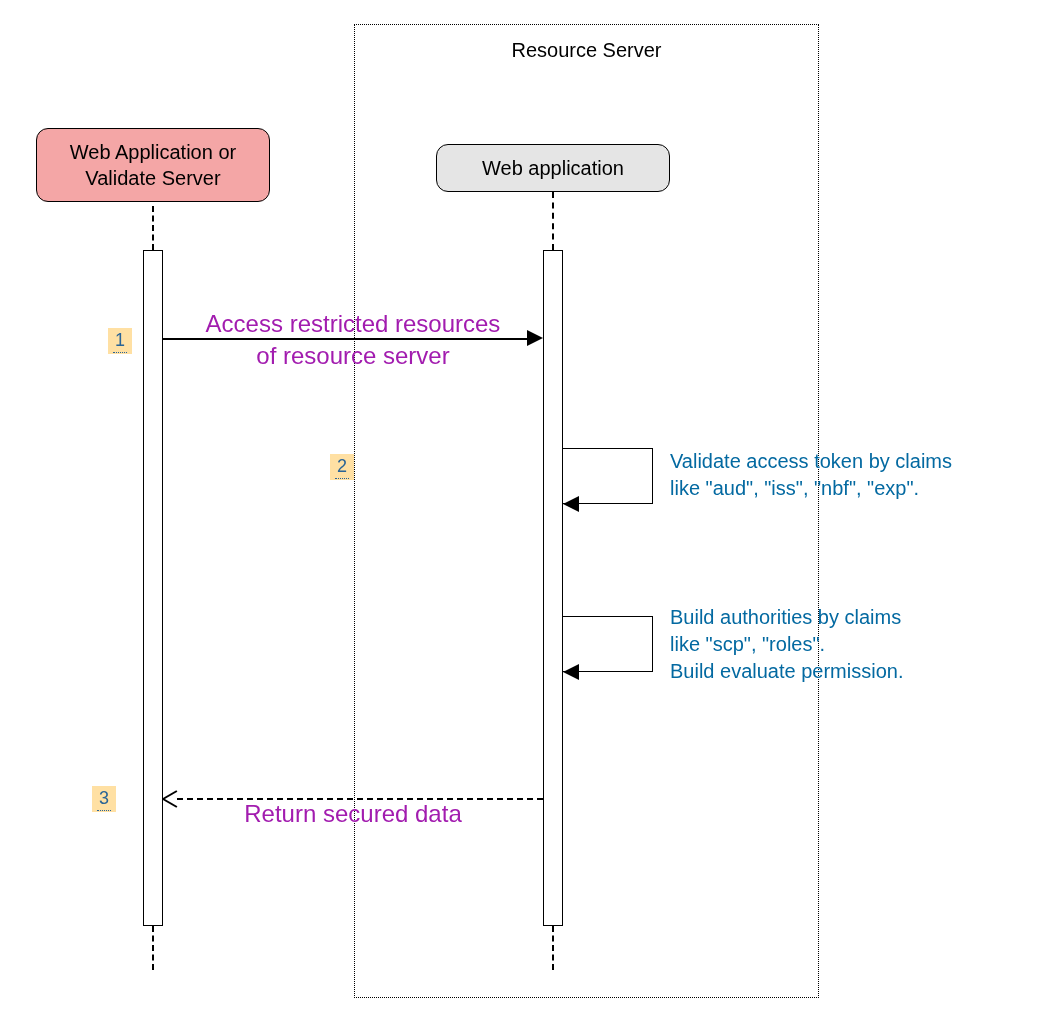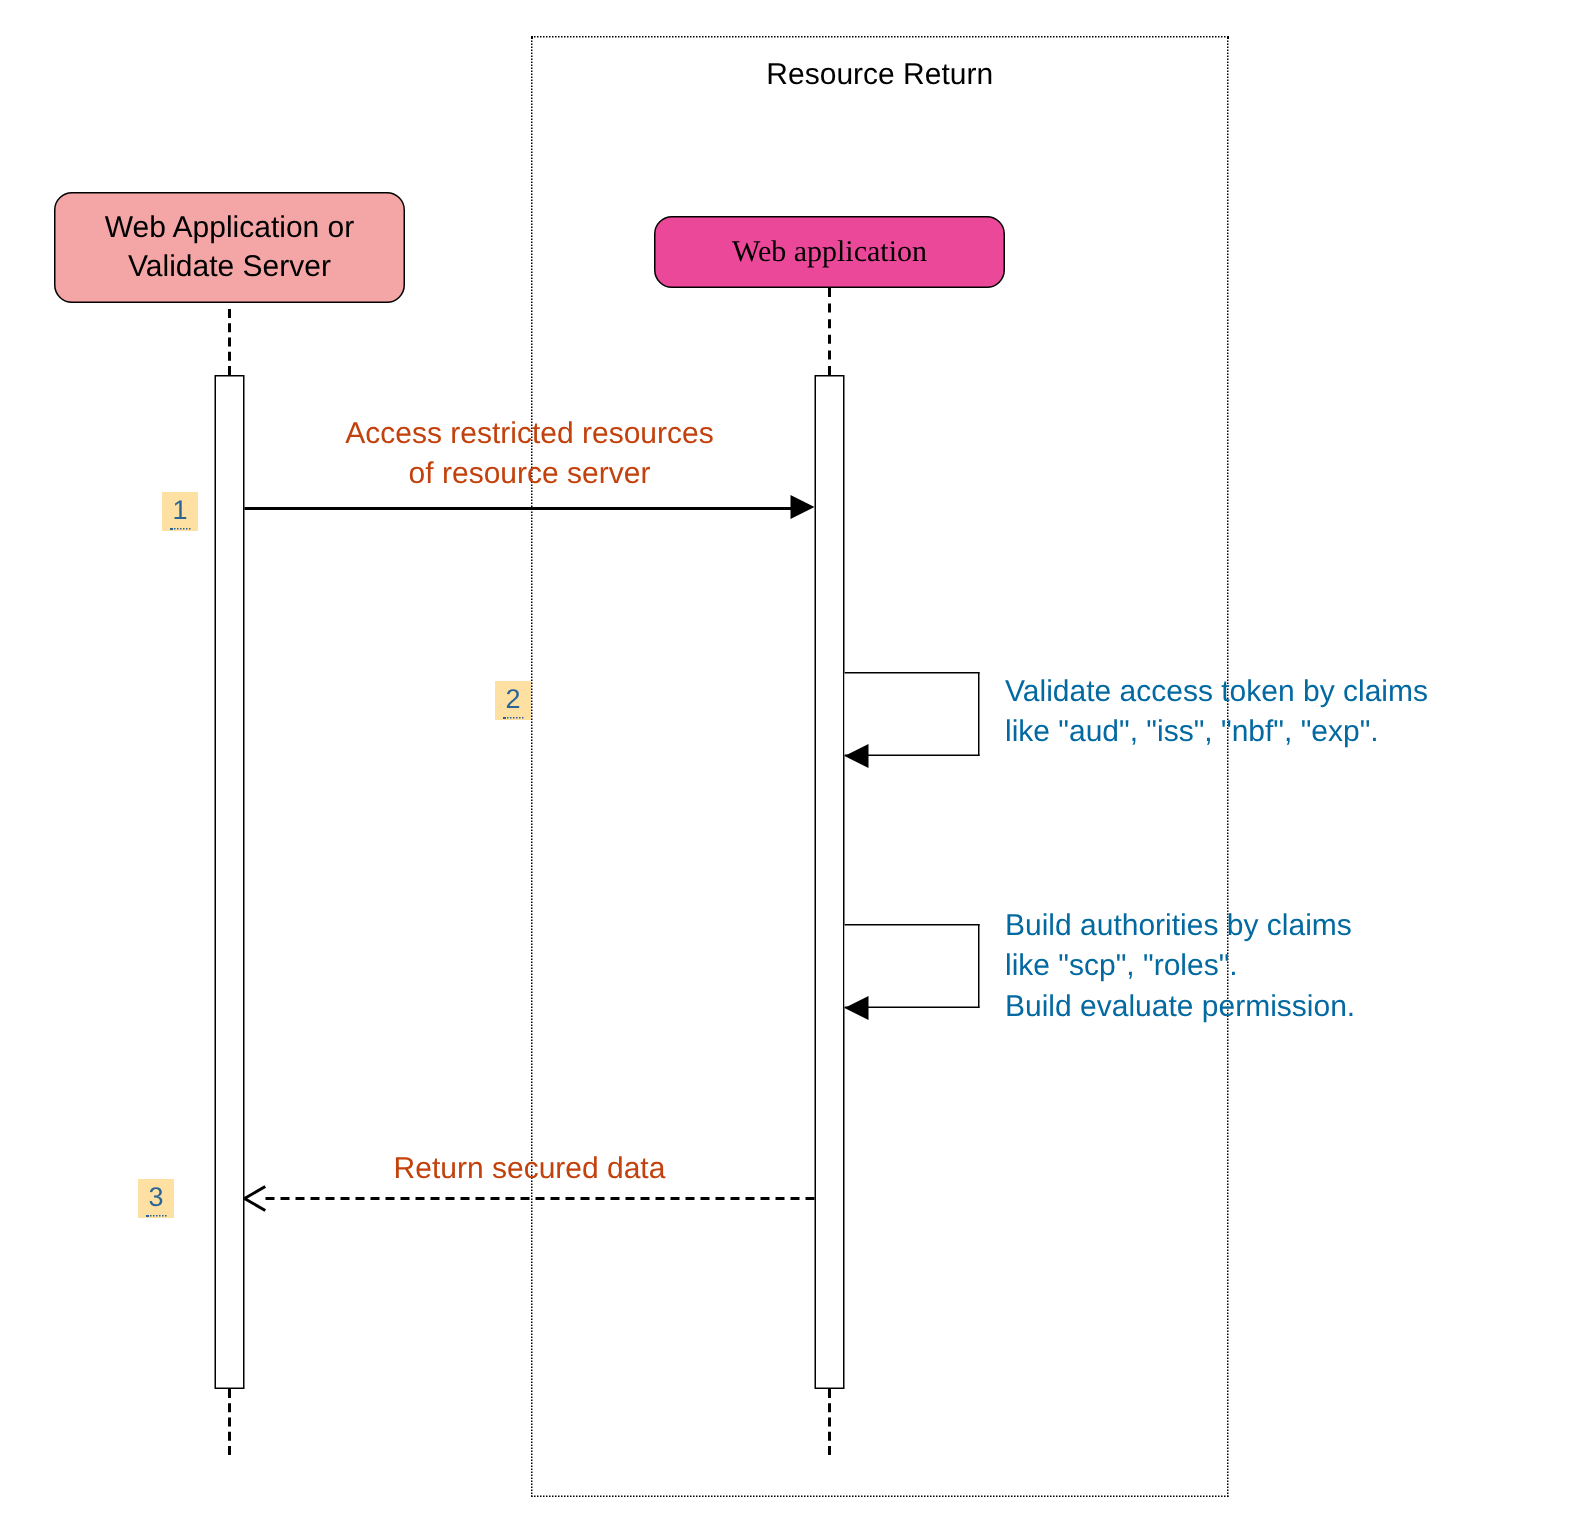--- a/index.html
+++ b/index.html
@@ -33,21 +33,21 @@
     box-sizing: border-box;
     display: flex;
     align-items: center;
     justify-content: center;
     text-align: center;
     font-size: 20px;
     line-height: 1.3;
     padding: 6px 10px;
   }
   .participant.pink { background: #f4a6a6; }
-  .participant.blue { background: #ec4899; font-family: Liberation Serif, serif; }
+  .participant.blue { background: #e5e5e5; }
   .lifeline-dash {
     position: absolute;
     border-left: 2px dashed #000;
     width: 0;
   }
   .activation {
     position: absolute;
     background: #fff;
     border: 1px solid #000;
     box-sizing: border-box;
@@ -67,24 +67,25 @@
     box-sizing: border-box;
   }
   .step-num {
     display: inline-block;
     border-bottom: 1px dotted #2a6496;
     color: #2a6496;
     padding: 0 2px;
   }
   .msg-label {
     position: absolute;
-    font-size: 20px;
-    color: #c2410c;
+    font-size: 24px;
+    color: #a21caf;
     text-align: center;
     line-height: 1.35;
+    margin-top: 32px;
   }
   .note-label {
     position: absolute;
     font-size: 20px;
     color: #0369a1;
     text-align: left;
     line-height: 1.35;
   }
   .arrow-line {
     position: absolute;
@@ -115,21 +116,21 @@
   }
   .arrow-head.left-open::before { transform: rotate(30deg); }
   .arrow-head.left-open::after  { transform: rotate(-30deg); }
 </style>
 </head>
 <body>
 
 <div class="canvas">
 
   <div class="container-box" style="left:354px; top:24px; width:465px; height:974px;">
-    <div class="container-title" style="top:14px;">Resource Return</div>
+    <div class="container-title" style="top:14px;">Resource Server</div>
   </div>
 
   <div class="participant pink" style="left:36px; top:128px; width:234px; height:74px;">
     <div>
       <div>Web Application or</div>
       <div>Validate Server</div>
     </div>
   </div>
 
   <div class="participant blue" style="left:436px; top:144px; width:234px; height:48px;">

